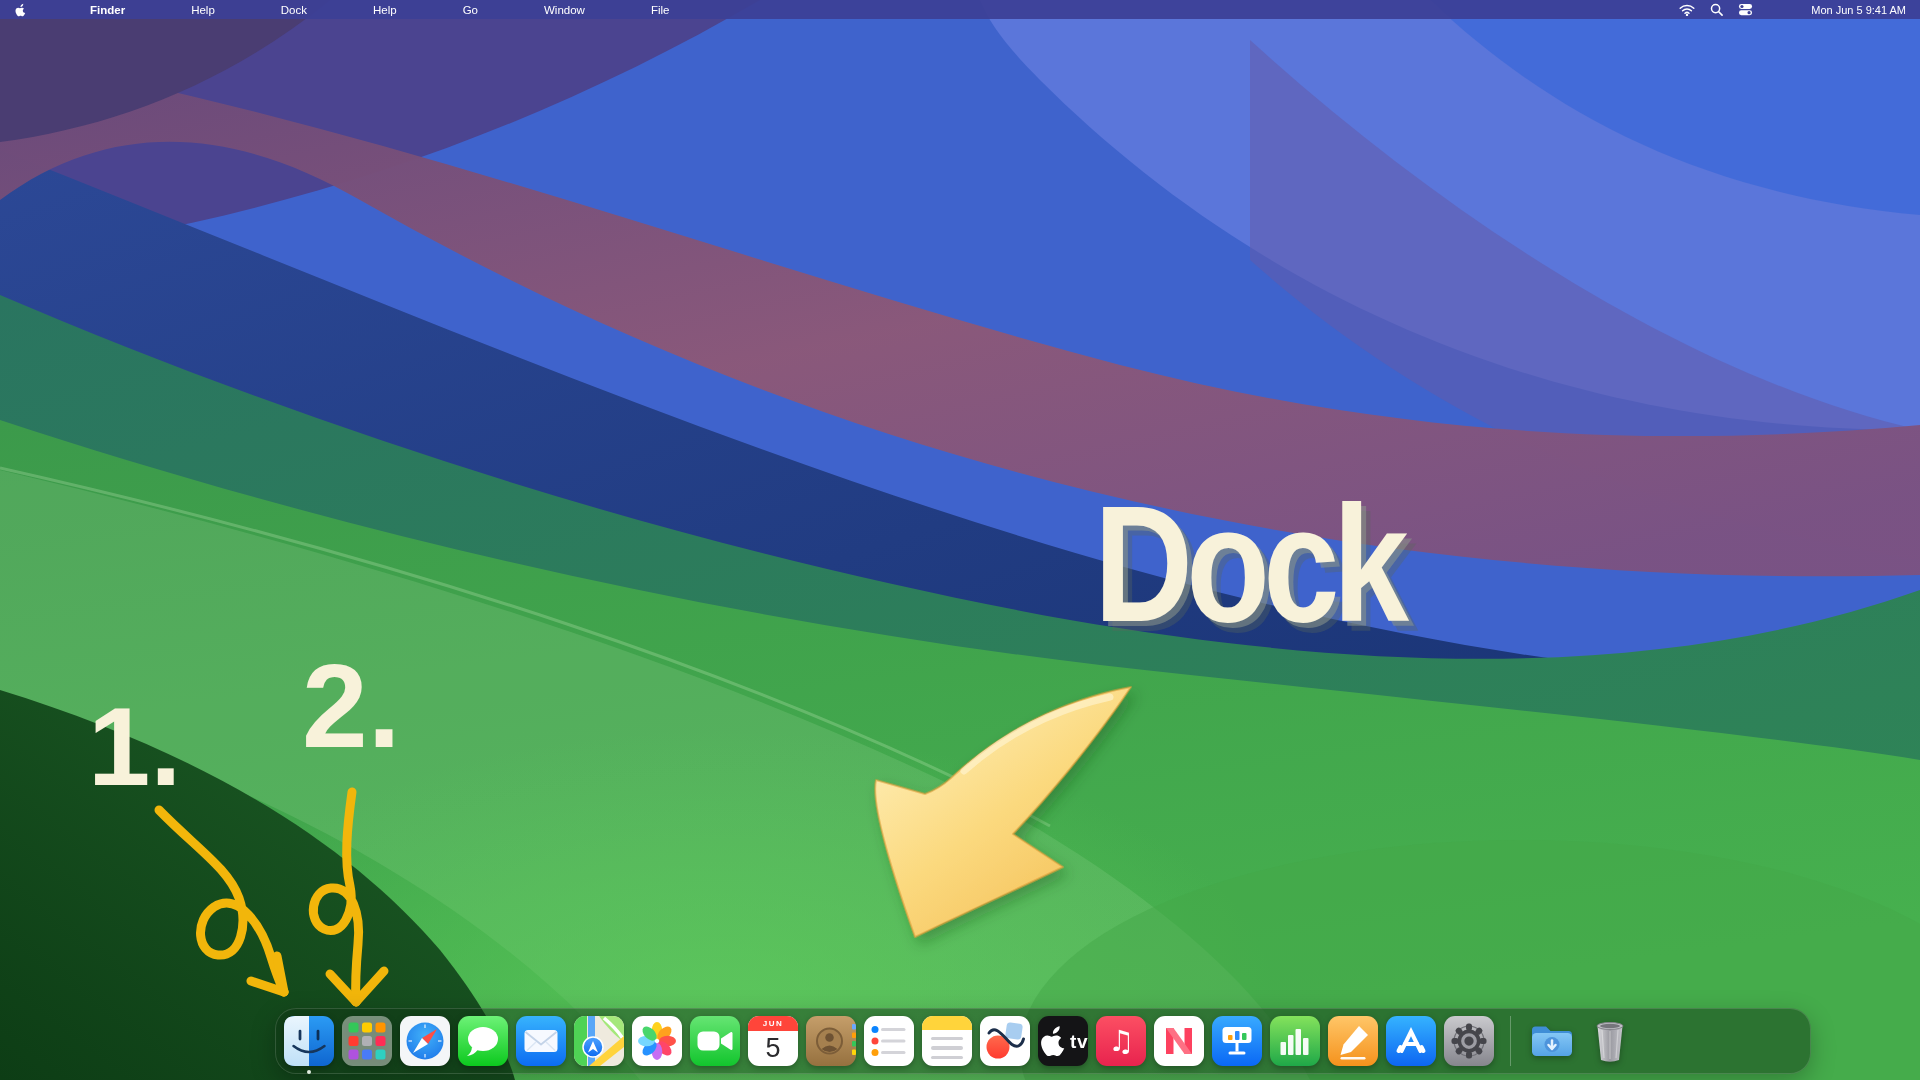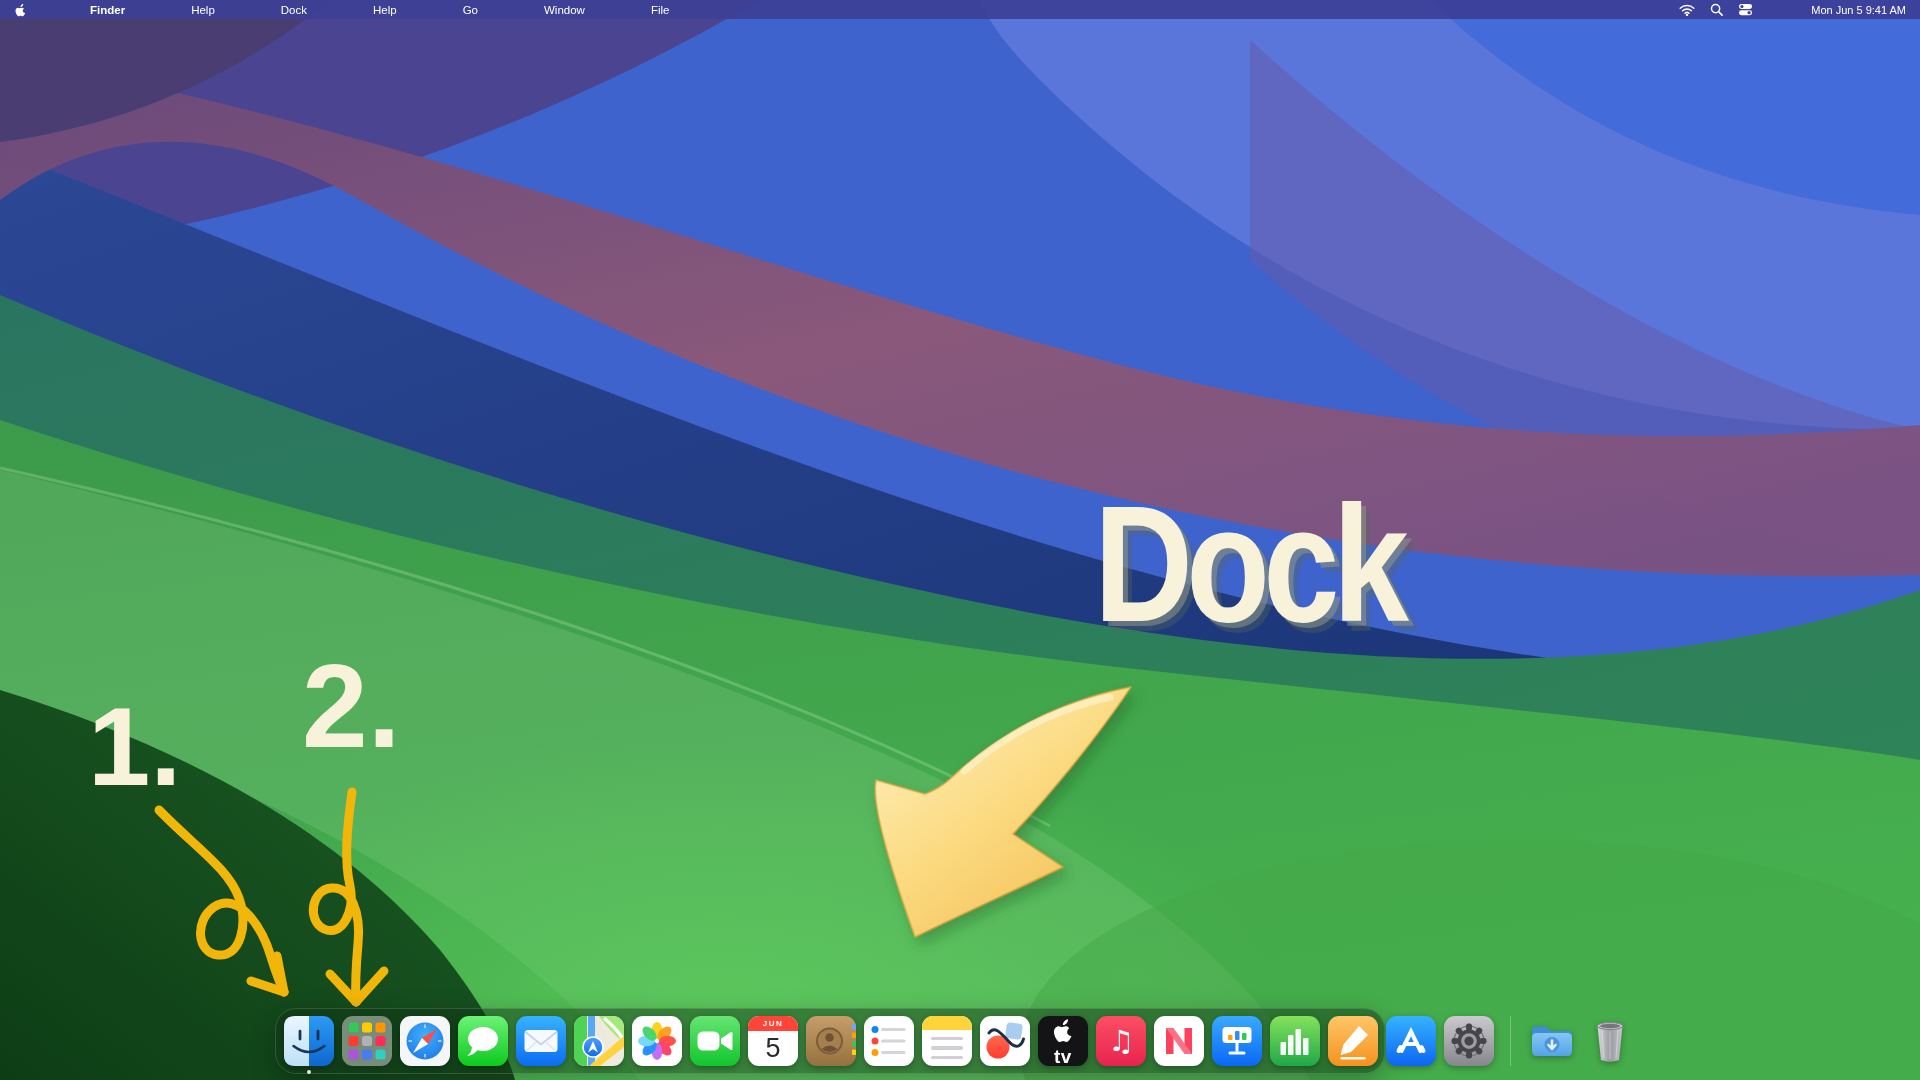--- a/index.html
+++ b/index.html
@@ -34,21 +34,21 @@
   }
   .step-num{
     position:absolute;z-index:20;font-weight:bold;color:#f8f2da;user-select:none;
   }
   .step-1{left:88px;top:682px;font-size:112px;}
   .step-2{left:302px;top:638px;font-size:118px;}
   .overlay-arrows{position:absolute;inset:0;z-index:21;pointer-events:none;}
 
   
   .dock{
-    position:absolute;left:275px;bottom:6px;width:1110px;height:66px;z-index:30;
+    position:absolute;left:275px;bottom:6px;width:1536px;height:66px;z-index:30;
     background:rgba(16,52,20,0.48);
     border-radius:21px;
     box-shadow:inset 0 0 0 1px rgba(255,255,255,0.14), 0 8px 24px rgba(0,0,0,0.25);
     display:flex;align-items:center;padding:0 9px;box-sizing:border-box;gap:8px;
   }
   .app{width:50px;height:50px;border-radius:11px;position:relative;flex:0 0 auto;
        filter:drop-shadow(0 2px 3px rgba(0,0,0,0.30));cursor:pointer;}
   .app svg{display:block;width:50px;height:50px;}
   .run-dot{position:absolute;left:50%;bottom:-8px;width:4px;height:4px;margin-left:-2px;
            border-radius:50%;background:rgba(235,248,235,0.95);}
@@ -60,21 +60,21 @@
   .cal{background:#fff;}
   .cal-top{width:100%;height:15px;background:#ff453a;color:#fff;font-size:8px;font-weight:bold;
            letter-spacing:1.5px;display:flex;align-items:center;justify-content:center;}
   .cal-day{flex:1;width:100%;display:flex;align-items:center;justify-content:center;
            font-size:27px;color:#2b2b2e;font-weight:400;}
   .notes{background:#fff;}
   .notes-top{width:100%;height:14px;background:#ffd43b;}
   .notes-body{flex:1;width:100%;display:flex;flex-direction:column;justify-content:center;
               align-items:center;gap:6px;}
   .notes-line{width:32px;height:3.5px;border-radius:2px;background:#cfcfd4;}
-  .tv{background:#141416;flex-direction:column;gap:2px;}
+  .tv{background:#141416;flex-direction:row;gap:2px;}
   .tv-label{color:#fff;font-size:19px;font-weight:bold;letter-spacing:0.5px;line-height:1;}
   .music{background:linear-gradient(180deg,#fc4f63,#e8234e);}
   .music-note{color:#fff;font-size:29px;font-family:"DejaVu Sans",sans-serif;line-height:1;}
 </style>
 </head>
 <body>
 
 <svg class="wallpaper" viewBox="0 0 1920 1080" preserveAspectRatio="none">
   <defs>
     <linearGradient id="wMar" x1="0" y1="0" x2="0.8" y2="1">

